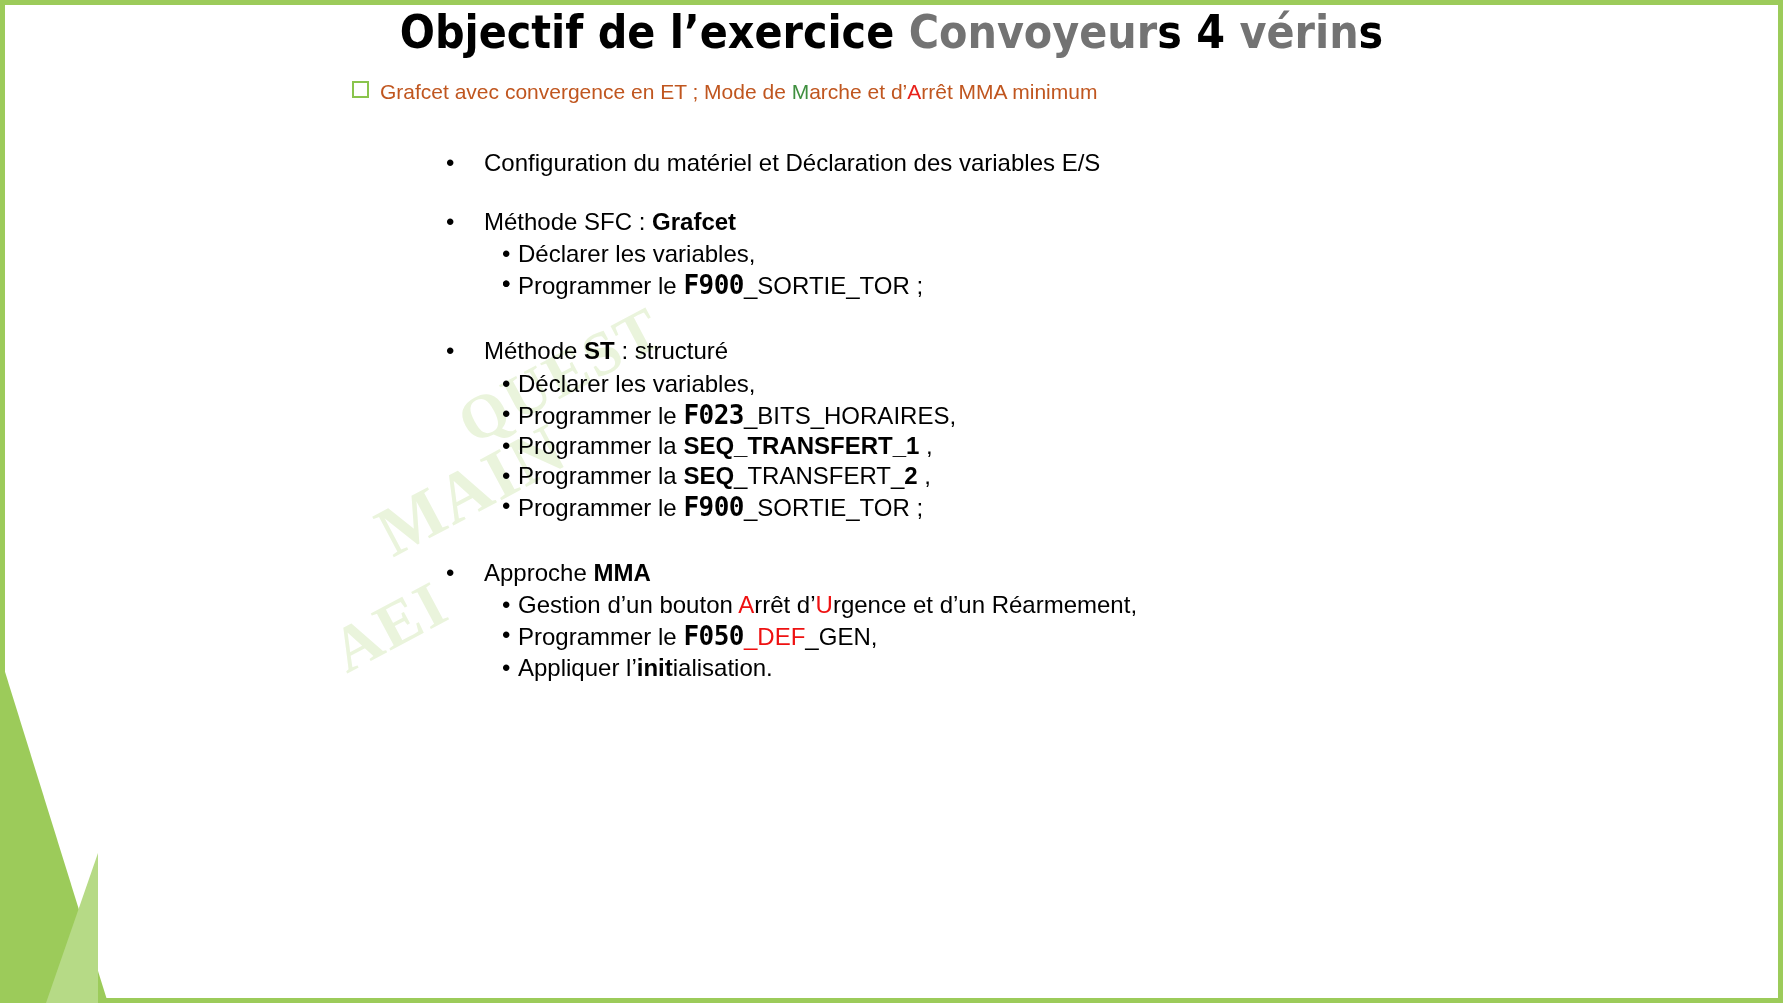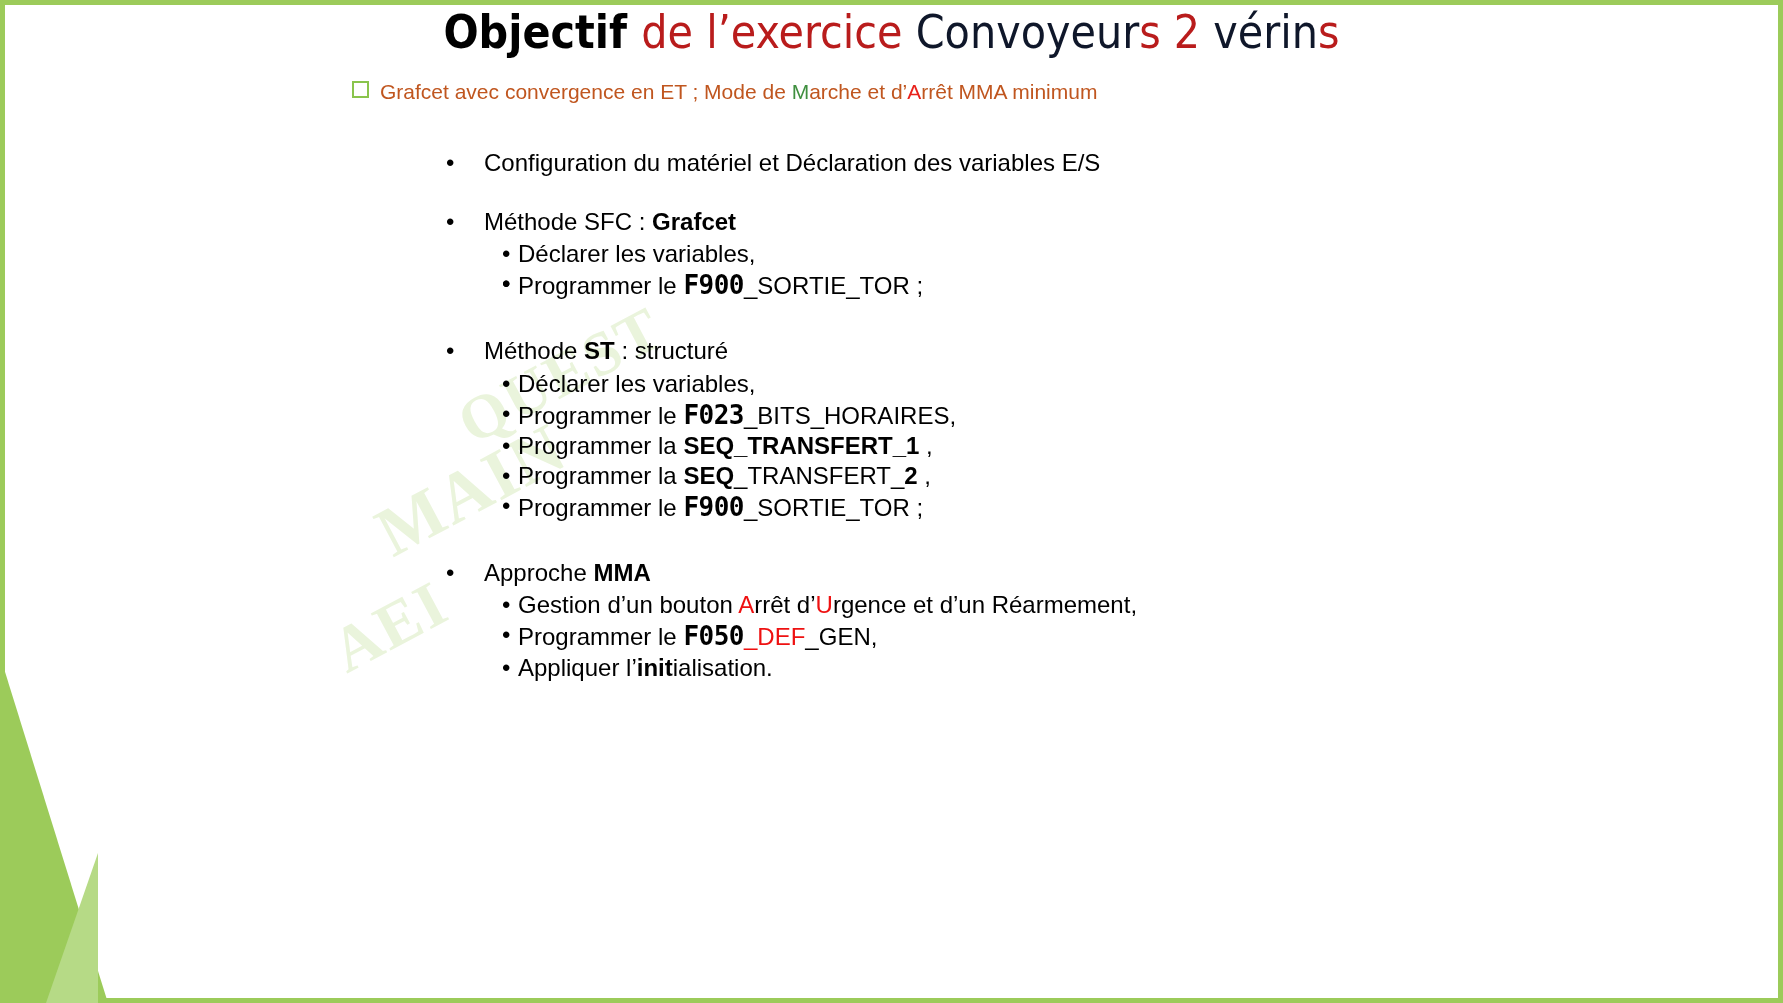--- a/index.html
+++ b/index.html
@@ -80,22 +80,22 @@
     left: 0;
     width: 100%;
     text-align: center;
     font-family: "DejaVu Sans Condensed", "Liberation Sans", sans-serif;
     font-size: 46px;
     line-height: 1.05;
     white-space: nowrap;
     z-index: 3;
   }
   #title .t-dark   { color: #000000; font-weight: 700; }
-  #title .t-light  { color: #b91c1c; font-weight: 400; margin-top: 12px; }
-  #title .t-green  { color: #0f172a; font-weight: normal; }
+  #title .t-light  { color: #000000; font-weight: 700; margin-top: 12px; }
+  #title .t-green  { color: #737373; font-weight: bold; }
 
   
   #subtitle {
     position: absolute;
     top: 80px;
     left: 336px;
     font-size: 21px;
     color: #c0561f;
     white-space: nowrap;
     z-index: 3;
@@ -172,21 +172,21 @@
 
   <div class="tri tri-a"></div>
   <div class="tri tri-c"></div>
 
   <div id="watermark">
     <span class="wm-text wm1">QUEST</span>
     <span class="wm-text wm2">MAIN</span>
     <span class="wm-text wm3">AEI</span>
   </div>
 
-  <div id="title"><span class="t-dark">Objectif </span><span class="t-light">de l’exercice </span><span class="t-green">Convoyeur</span><span class="t-light">s 2 </span><span class="t-green">vérin</span><span class="t-light">s</span></div>
+  <div id="title"><span class="t-dark">Objectif </span><span class="t-light">de l’exercice </span><span class="t-green">Convoyeur</span><span class="t-light">s 4 </span><span class="t-green">vérin</span><span class="t-light">s</span></div>
 
   <div id="subtitle"><span class="sq-bullet"></span><span>Grafcet avec convergence en ET ; Mode de </span><span class="s-green">M</span><span>arche et d’</span><span class="s-red">A</span><span>rrêt MMA minimum</span></div>
 
   <div id="body-content">
 
     <div class="lvl1"><span class="dot">•</span><span>Configuration du matériel et Déclaration des variables E/S</span></div>
 
     <div class="spacer"></div>
 
     <div class="lvl1"><span class="dot">•</span><span>Méthode SFC :  </span><b>Grafcet</b></div>

